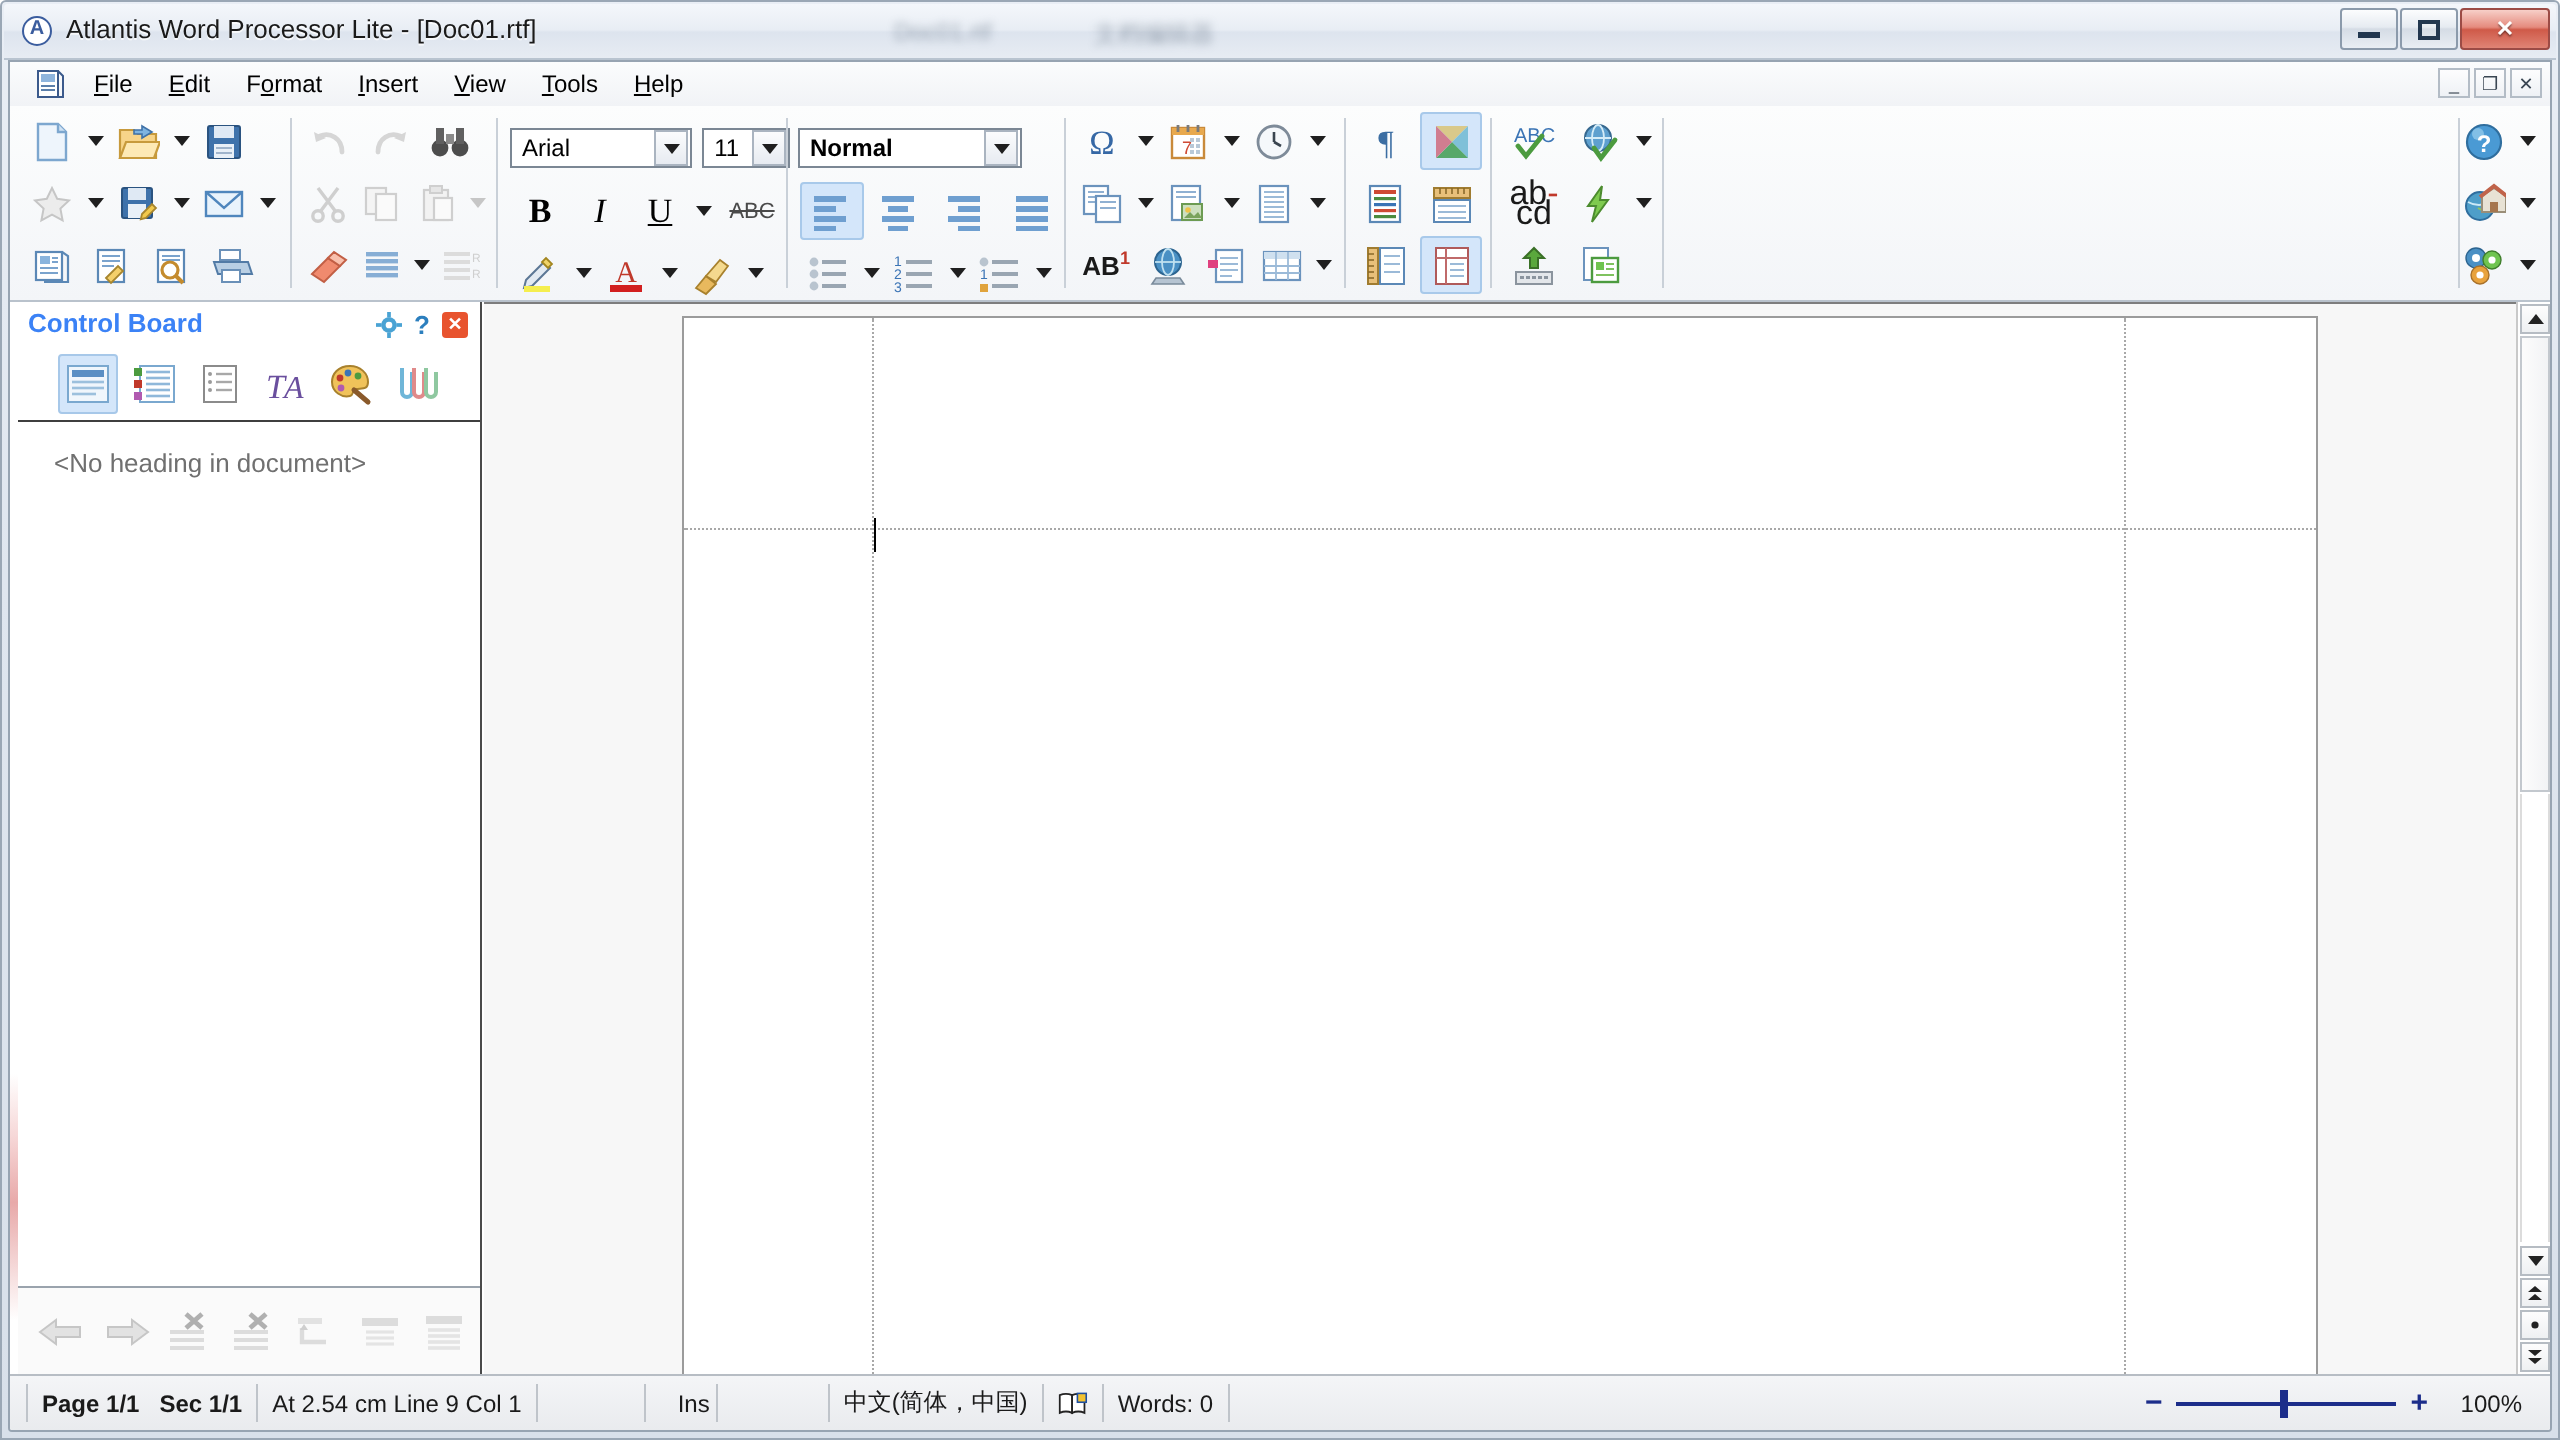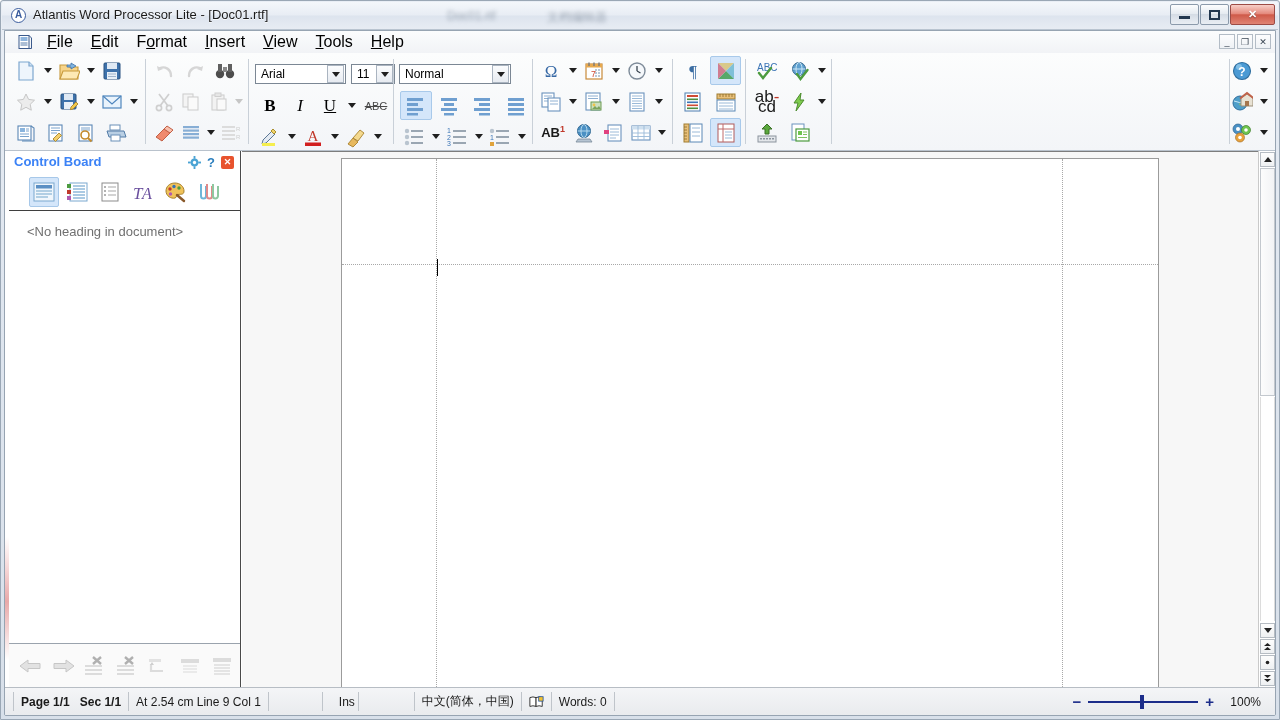--- a/index.html
+++ b/index.html
@@ -79,21 +79,21 @@
   .menubar {
     position:absolute; left:0; top:0; right:0; height:22px;
     background: linear-gradient(to bottom,#fbfcfd 0%,#f1f3f6 100%);
     border-bottom:1px solid #dfe3e8;
   }
   .menu-doc-icon {
     position:absolute; left:12px; top:3px; width:16px; height:16px;
   }
   .menu-items { position:absolute; left:33px; top:0; display:flex; height:22px; align-items:center; }
   .menu-item {
-    padding:2px 9px; font-size:16px; color:#000; cursor:default; white-space:nowrap;
+    padding:2px 9px; font-size:12px; color:#000; cursor:default; white-space:nowrap;
   }
   .menu-item u { text-decoration:underline; }
   .mdi-btns { position:absolute; right:4px; top:3px; display:flex; }
   .mdi-btn {
     width:16px; height:15px; margin-left:2px;
     border:1px solid #b3bcc6; background:linear-gradient(to bottom,#fdfdfe,#eef1f5);
     font-size:9px; color:#3a4653; display:flex; align-items:center; justify-content:center;
     box-sizing:border-box;
   }
 
@@ -564,21 +564,21 @@
             <div class="tarrow">
                 <i></i>
               </div>
           </div>
         </div>
 
         <div class="tsep" style="left:388px;"></div>
 
         <div class="tgroup" style="left:394px;width:135px;">
           <div class="trow" style="height:32px;padding-top:3px;">
-            <div class="combo" style="width:112px;">
+            <div class="combo" style="width:112px;font-weight:bold;">
               <span class="val">Normal</span>
               <span class="cbtn">
                   <i></i>
                 </span>
             </div>
           </div>
           <div class="trow" style="height:31px;">
             <div class="tbtn wide on">
               <svg width="24" height="20" viewBox="0 0 24 20">
                   <rect x="3" y="2" width="16" height="3" fill="#6f9fd0"></rect>

